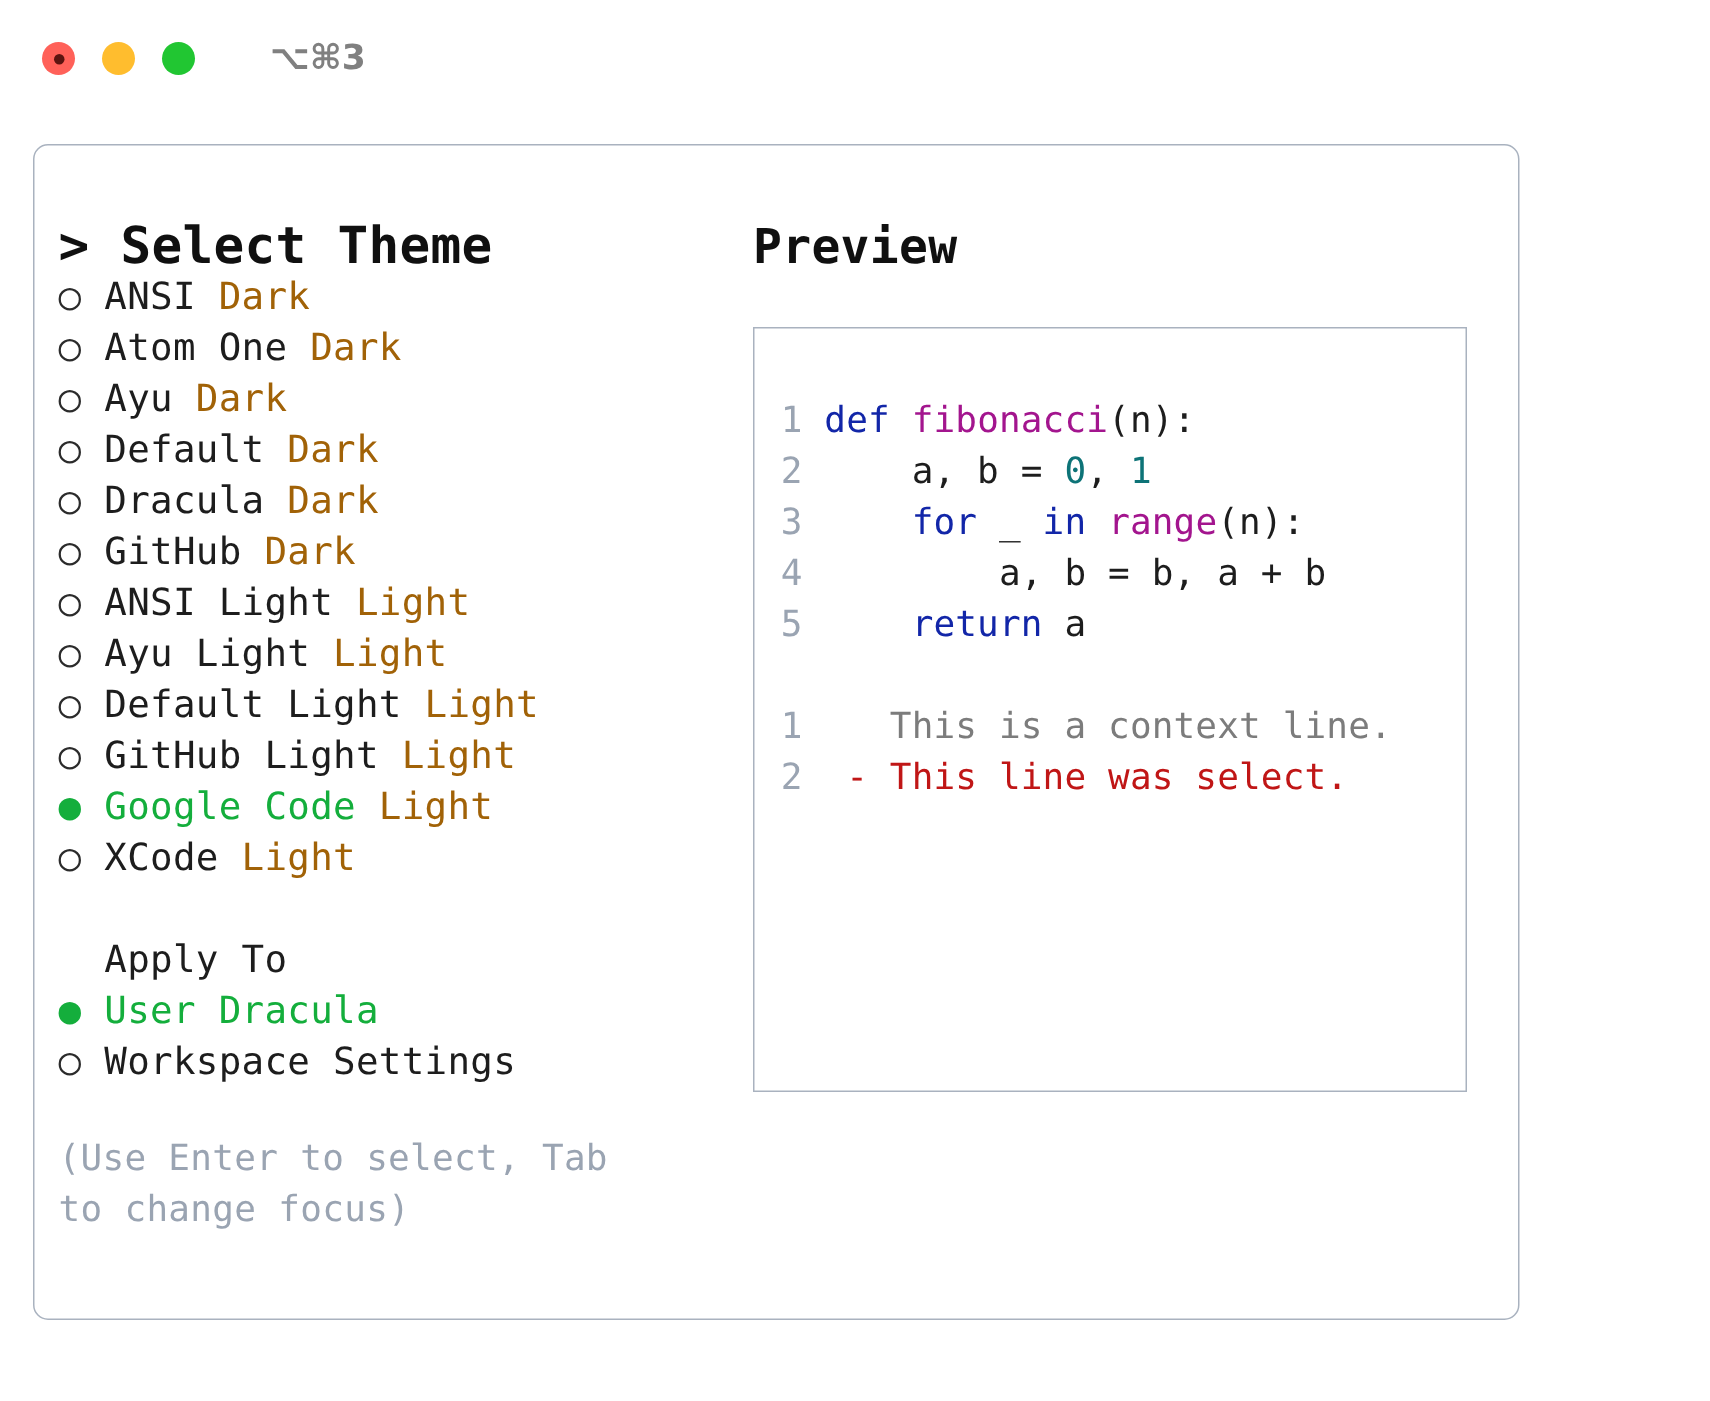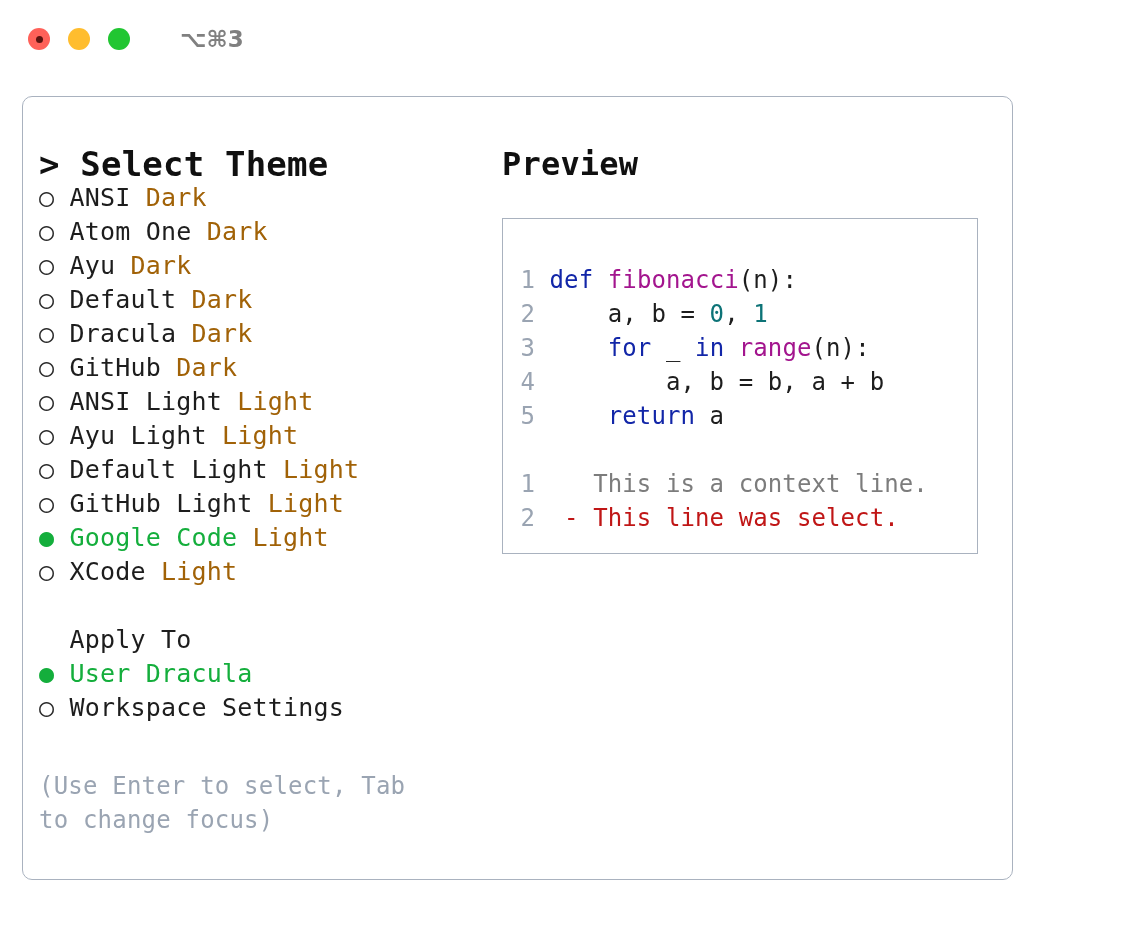--- a/index.html
+++ b/index.html
@@ -132,36 +132,36 @@
   }
   .spacer { height: 34px; }
 
   .hint {
     font-size: 24px;
     line-height: 34px;
     color: #9aa4b2;
     white-space: pre-wrap;
     letter-spacing: 0.2px;
     width: 400px;
-    margin-top: 44px;
+    margin-top: 30px;
   }
 
   
   .preview-title {
     font-size: 32px;
     font-weight: bold;
     color: #101010;
     line-height: 34px;
     white-space: pre;
     letter-spacing: 0.2px;
   }
   .preview-box {
     margin-top: 37px;
     width: 476px;
-    height: 336px;
+    height: 510px;
     border: 1.5px solid #a9b2bf;
     box-sizing: border-box;
     background: #ffffff;
     padding: 44px 0 0 16px;
   }
   .code-line {
     font-size: 24px;
     line-height: 34px;
     white-space: pre;
     letter-spacing: 0.1px;

